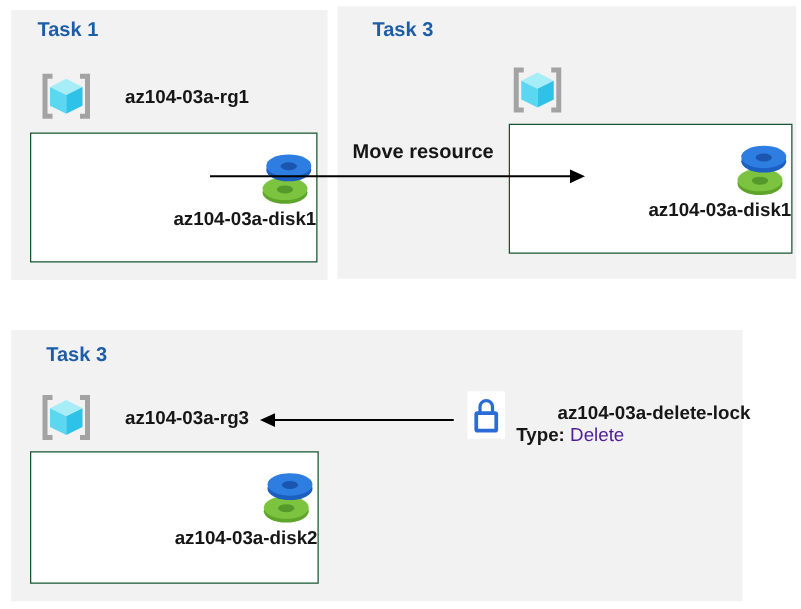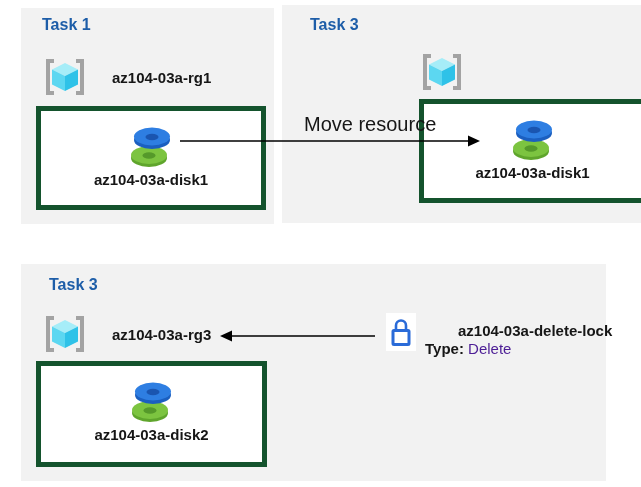--- a/index.html
+++ b/index.html
@@ -2,56 +2,55 @@
 <html><head>
 <meta charset="utf-8">
 <style>
   html,body{margin:0;padding:0;}
   body{
     width:641px;height:487px;background:#ffffff;
     font-family:"Liberation Sans","DejaVu Sans",sans-serif;
     position:relative;overflow:hidden;
     color:#161616;
   }
-  .canvas{position:absolute;left:12px;top:0;width:607px;height:487px;}
+  .canvas{position:absolute;left:0;top:0;width:607px;height:487px;}
   .panel{position:absolute;background:#f2f2f2;}
   #task1-panel{left:9px;top:8px;width:253px;height:216px;}
   #task2-panel{left:270px;top:5px;width:367px;height:218px;}
   #task3-panel{left:9px;top:264px;width:585px;height:217px;}
   .task-title{
     position:absolute;font-weight:700;font-size:16px;color:#1d5da8;
     white-space:nowrap;
   }
   #task1-panel .task-title{left:21px;top:8px;}
   #task2-panel .task-title{left:28px;top:11px;}
   #task3-panel .task-title{left:28px;top:12px;}
   .rg-row{
     position:absolute;display:flex;align-items:center;gap:25px;
   }
   #task1-panel .rg-row{left:22px;top:50px;}
   #task2-panel .rg-row{left:138px;top:48px;}
   #task3-panel .rg-row{left:22px;top:51px;}
   .rg-label{font-weight:700;font-size:15px;white-space:nowrap;}
   .res-box{
-    position:absolute;background:#ffffff;border:5px solid #14532d;
-    display:flex;flex-direction:column;align-items:center;
+    position:absolute;background:#ffffff;border:1px solid #14532d;
+    display:flex;flex-direction:column;align-items:flex-end;
     box-sizing:border-box;padding-top:13px;
   }
   #task1-panel .res-box{left:15px;top:98px;width:230px;height:104px;}
   #task2-panel .res-box{left:137px;top:94px;width:227px;height:104px;}
   #task3-panel .res-box{left:15px;top:97px;width:231px;height:106px;}
   .disk-label{font-weight:700;font-size:15px;margin-top:3px;white-space:nowrap;}
   .overlay{
     position:absolute;left:0;top:0;width:641px;height:487px;
     pointer-events:none;
   }
   #move-label{
-    position:absolute;left:282px;top:113px;font-weight:400;font-size:20px;
+    position:absolute;left:282px;top:113px;font-weight:700;font-size:16px;
     white-space:nowrap;
-    margin-left:10px;
   }
   #lock-chip{
     position:absolute;left:374px;top:313px;width:30px;height:38px;
     background:#ffffff;display:flex;align-items:center;justify-content:center;
   }
   #lock-text{
     position:absolute;left:413px;top:322px;line-height:18px;font-size:15px;
     white-space:nowrap;
   }
   .lock-name{font-weight:700;font-size:15px;margin-left:33px;}

